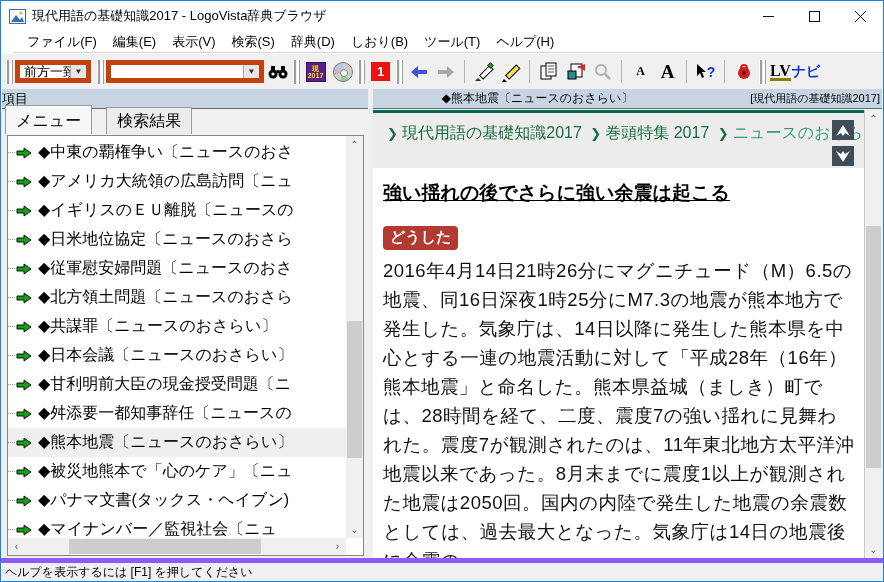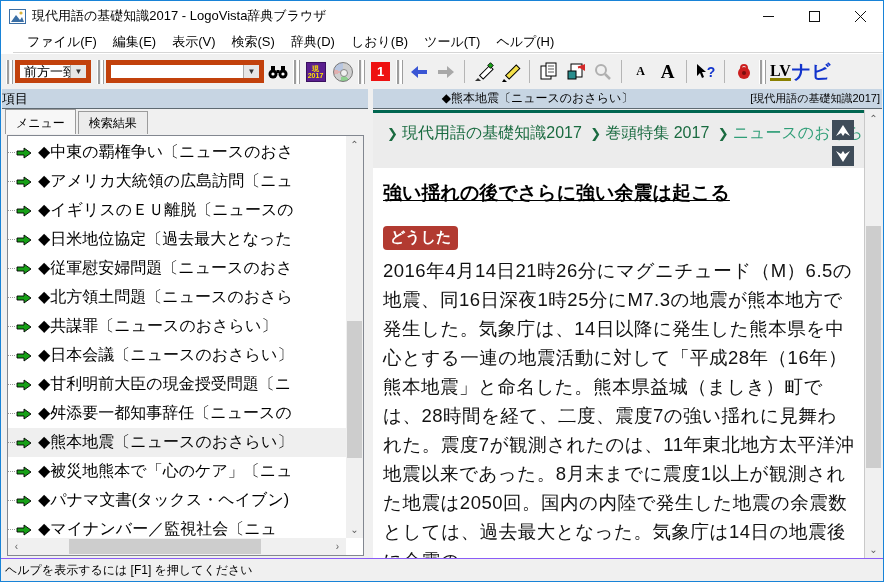--- a/index.html
+++ b/index.html
@@ -30,30 +30,30 @@
   .combo-arrow { width:16px; height:100%; background:#e6e6e6; border-left:1px solid #aaa; display:flex; align-items:center; justify-content:center; font-size:8px; color:#333; }
   .tbtn { width:27px; height:27px; display:flex; align-items:center; justify-content:center; }
   .dict-icon { width:20px; height:20px; background:#5b1f8f; border:1px solid #3a1060; color:#ffe200; display:flex; flex-direction:column; align-items:center; justify-content:center; font-size:7px; font-weight:bold; line-height:7px; }
   .cd-icon { width:20px; height:20px; border-radius:50%; background:conic-gradient(#cfcfcf 0 40%, #8fd08f 40% 55%, #cfcfcf 55% 70%, #e0b0b0 70% 80%, #b8c6e0 80% 100%); border:1px solid #777; position:relative; }
   .cd-icon::after { content:""; position:absolute; left:6px; top:6px; width:6px; height:6px; border-radius:50%; background:#f0f0f0; border:1px solid #888; }
   .red1-icon { width:19px; height:19px; background:#ee1111; color:#fff; font-weight:bold; font-size:13px; display:flex; align-items:center; justify-content:center; }
   .a-small { font-family:"Liberation Serif",serif; font-weight:bold; font-size:12px; }
   .a-big { font-family:"Liberation Serif",serif; font-weight:bold; font-size:19px; }
   .lvnavi { display:flex; align-items:center; margin-left:2px; white-space:nowrap; }
   .lv { font-family:"Liberation Serif",serif; font-weight:bold; font-size:16px; border-bottom:3px solid #8a8000; line-height:15px; }
-  .navi { color:#1133cc; font-size:19px; font-weight:bold; margin-left:1px; }
+  .navi { color:#1133cc; font-size:14px; font-weight:bold; margin-left:1px; }
   .helpq { color:#1133cc; font-weight:bold; font-size:14px; }
 
   
   .main { position:absolute; left:0; top:88px; width:100%; height:470px; background:#f0f0f0; }
   .panel-header { height:20px; background:#c7d5e3; border-bottom:1px solid #5f6a72; display:flex; align-items:center; font-size:13px; }
   .left-panel { position:absolute; left:1px; top:0; width:366px; height:100%; }
   .left-panel .panel-header { }
   .tabstrip { height:25px; background:#f0f0f0; display:flex; align-items:flex-end; padding-left:3px; }
-  .tab { border:1px solid #9b9b9b; border-bottom:none; padding:3px 10px 2px; font-size:12px; background:#ececec; margin-right:2px; position:relative; }
+  .tab { border:1px solid #9b9b9b; border-bottom:none; padding:3px 10px 2px; font-size:16px; background:#ececec; margin-right:14px; position:relative; }
   .tab.active { background:#f7f7f7; padding-top:5px; z-index:2; }
   .listbox { position:absolute; left:5px; top:46px; right:4px; bottom:3px; background:#fff; border:1px solid #828790; overflow:hidden; }
   .rows { position:absolute; left:0; top:2px; right:17px; bottom:17px; overflow:hidden; }
   .row { height:29px; display:flex; align-items:center; white-space:nowrap; }
   .row.selected { background:#efefef; }
   .leader { width:7px; border-top:1px dotted #9a9a9a; margin-right:1px; }
   .garrow { flex:0 0 auto; margin-right:6px; }
   .rowtext { font-size:16px; }
   
   .vscroll { position:absolute; right:0; top:0; bottom:17px; width:17px; background:#f0f0f0; }
@@ -83,21 +83,21 @@
   .navbtn svg { display:block; }
   .navbtn.up { top:7px; }
   .navbtn.down { top:33px; }
 
   .article { padding:12px 8px 0 10px; }
   .subheading { font-size:19px; font-weight:bold; margin-bottom:20px;text-decoration:underline; }
   .badge { display:inline-block; background:#b23a31; color:#fff; font-size:15px; font-weight:bold; padding:2px 7px 3px; border-radius:4px; margin-bottom:6px; }
   .bodytext { font-size:18.5px; line-height:29px; color:#111; letter-spacing:0.5px; }
 
   
-  .statusbar { position:absolute; left:0; bottom:0; width:100%; height:23px; background:#f0f0f0; border-top:1px solid #8b5cf6; display:flex; align-items:center; padding-left:4px; font-size:12px; }
+  .statusbar { position:absolute; left:0; bottom:0; width:100%; height:23px; background:#f0f0f0; border-top:5px solid #8b5cf6; display:flex; align-items:center; padding-left:4px; font-size:12px; }
 </style>
 </head>
 <body>
 
 <div class="window">
 
   <div class="titlebar">
     <svg class="app-icon" viewBox="0 0 17 15">
       <rect x="0.5" y="0.5" width="16" height="14" fill="#fdfdfd" stroke="#3a6ea5"></rect>
       <polygon points="2,13 7,6 11,11 13,8 15,13" fill="#3a6ea5"></polygon>
@@ -281,21 +281,21 @@
               <svg class="garrow" width="16" height="12" viewBox="0 0 16 12">
                 <polygon points="1,4 8,4 8,1 15,6 8,11 8,8 1,8" fill="#17a017" stroke="#000" stroke-width="0.9"></polygon>
               </svg>
               <span class="rowtext">◆イギリスのＥＵ離脱〔ニュースの</span>
             </div>
           <div class="row">
               <span class="leader"></span>
               <svg class="garrow" width="16" height="12" viewBox="0 0 16 12">
                 <polygon points="1,4 8,4 8,1 15,6 8,11 8,8 1,8" fill="#17a017" stroke="#000" stroke-width="0.9"></polygon>
               </svg>
-              <span class="rowtext">◆日米地位協定〔過去最大となった</span>
+              <span class="rowtext">◆日米地位協定〔ニュースのおさら</span>
             </div>
           <div class="row">
               <span class="leader"></span>
               <svg class="garrow" width="16" height="12" viewBox="0 0 16 12">
                 <polygon points="1,4 8,4 8,1 15,6 8,11 8,8 1,8" fill="#17a017" stroke="#000" stroke-width="0.9"></polygon>
               </svg>
               <span class="rowtext">◆従軍慰安婦問題〔ニュースのおさ</span>
             </div>
           <div class="row">
               <span class="leader"></span>

